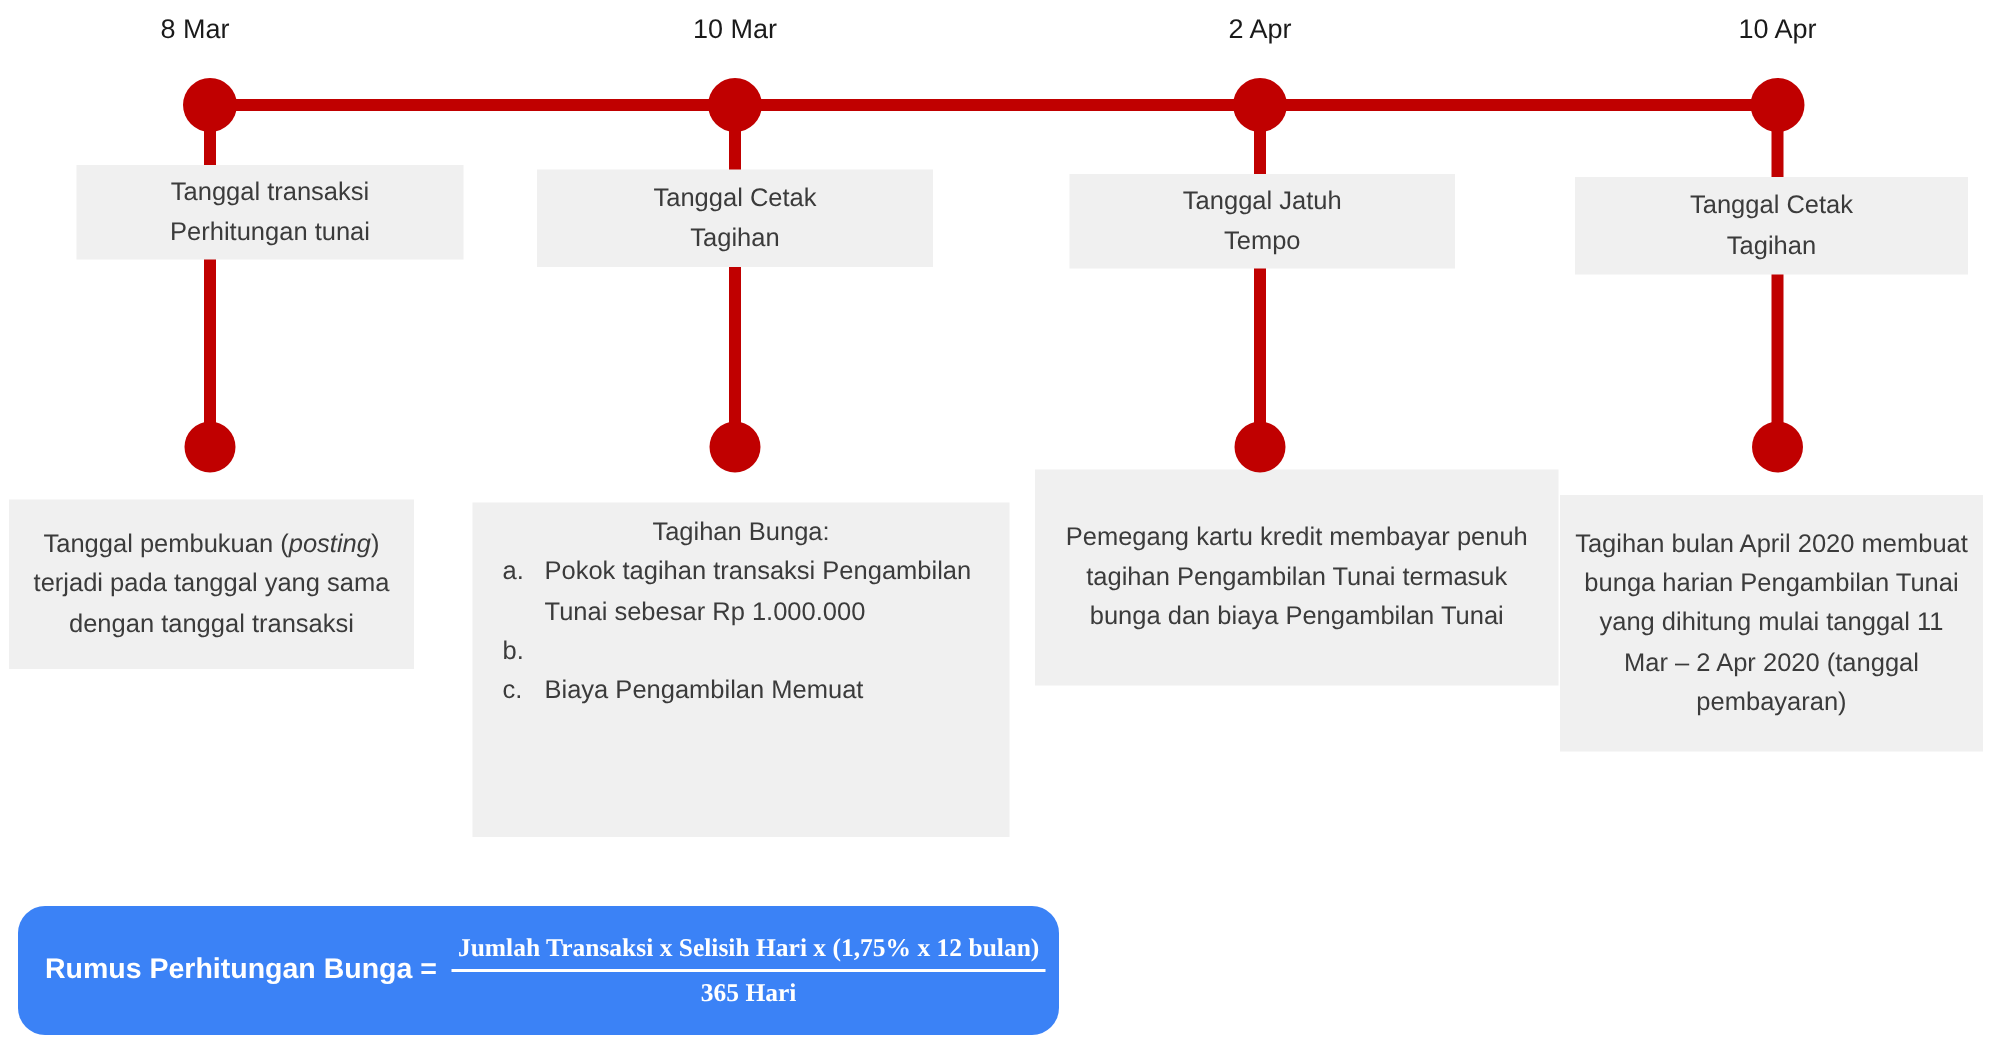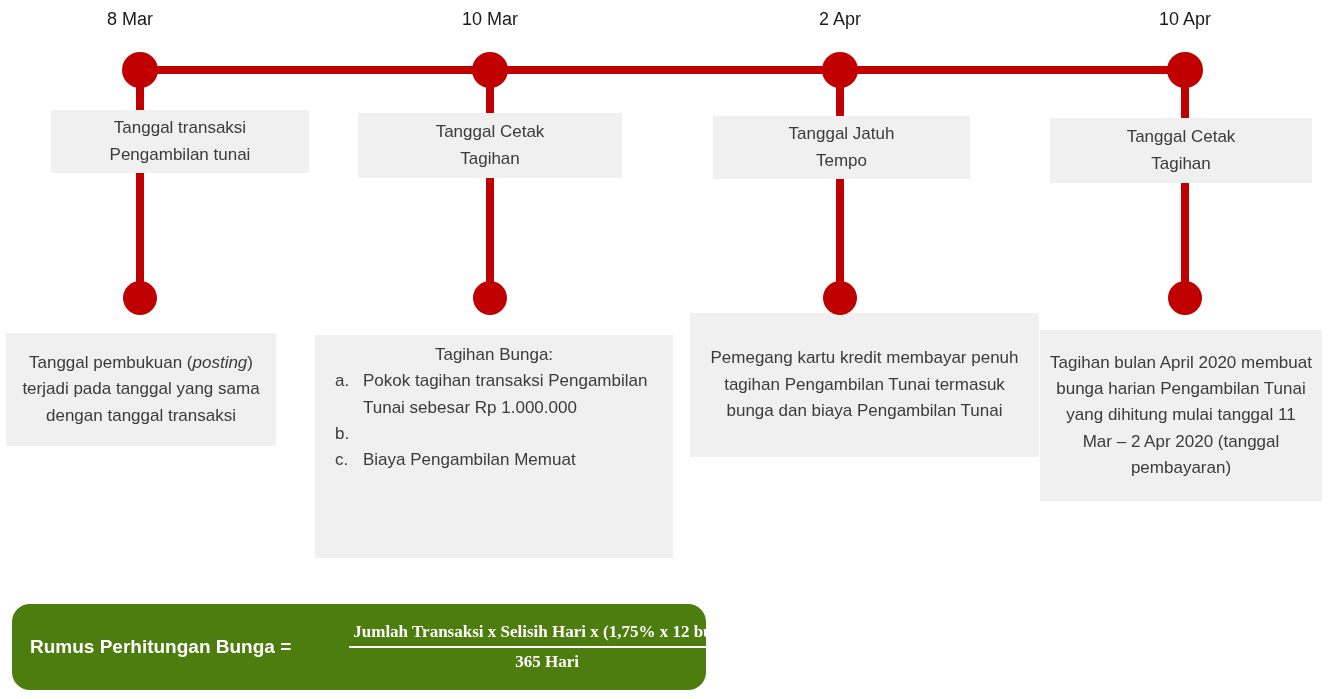--- a/index.html
+++ b/index.html
@@ -21,22 +21,22 @@
   .cbox { display:flex; align-items:center; justify-content:center; text-align:center; }
   .cbox .inner { padding:4px 10px; }
   .listbox { padding:7px 8px 7px 8px; box-sizing:border-box; }
   .listbox .ltitle { text-align:center; }
   .lrow { display:flex; align-items:flex-start; }
   .lrow .marker { width:40px; flex:0 0 40px; padding-left:12px; box-sizing:border-box; }
   .lrow .ltext  { flex:1; }
   .em { font-style:italic; }
   .formula {
     position:absolute; left:12px; top:604px; width:694px; height:86px;
-    background:#4d7c0f; border-radius:18px; z-index:2;
-    display:flex; align-items:center; padding:0 18px; box-sizing:border-box;gap:48px;
+    background:#3b82f6; border-radius:18px; z-index:2;
+    display:flex; align-items:center; padding:0 18px; box-sizing:border-box;
   }
   .f-label {
     color:#ffffff; font-weight:bold; font-size:19px; white-space:nowrap;
     margin-right:10px;
   }
   .fraction {
     color:#ffffff; font-weight:bold; font-size:17px; text-align:center;
     font-family:"Liberation Serif","DejaVu Serif",serif;
   }
   .fraction .num {
@@ -50,21 +50,21 @@
 
 <div class="canvas">
 
   <div class="hline" style="left:140px; top:66px; width:1046px; height:8px;"></div>
 
   <div class="date" style="left:60px; top:9px;">8 Mar</div>
   <div class="stem" style="left:136px; top:70px; height:228px;"></div>
   <div class="gbox cbox" style="left:15px; top:110px; width:258px; height:63px;margin-left:36px;">
     <div class="inner">
       <div>Tanggal transaksi</div>
-      <div>Pengambilan tunai</div>
+      <div>Perhitungan tunai</div>
     </div>
   </div>
   <div class="dot" style="left:122px; top:52px; width:36px; height:36px;"></div>
   <div class="dot" style="left:123px; top:281px; width:34px; height:34px;"></div>
   <div class="gbox cbox" style="left:6px; top:333px; width:270px; height:113px;">
     <div class="inner"><span>Tanggal pembukuan (</span><span class="em">posting</span><span>) terjadi pada tanggal yang sama dengan tanggal transaksi</span></div>
   </div>
 
   <div class="date" style="left:420px; top:9px;">10 Mar</div>
   <div class="stem" style="left:486px; top:70px; height:228px;"></div>

